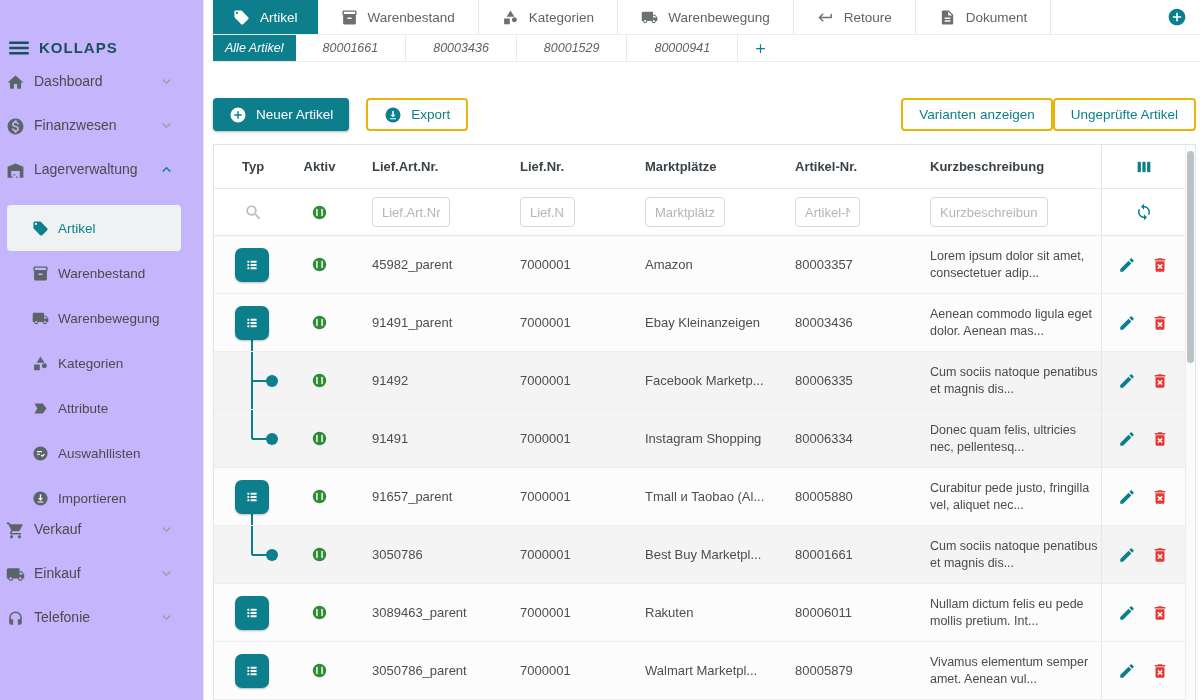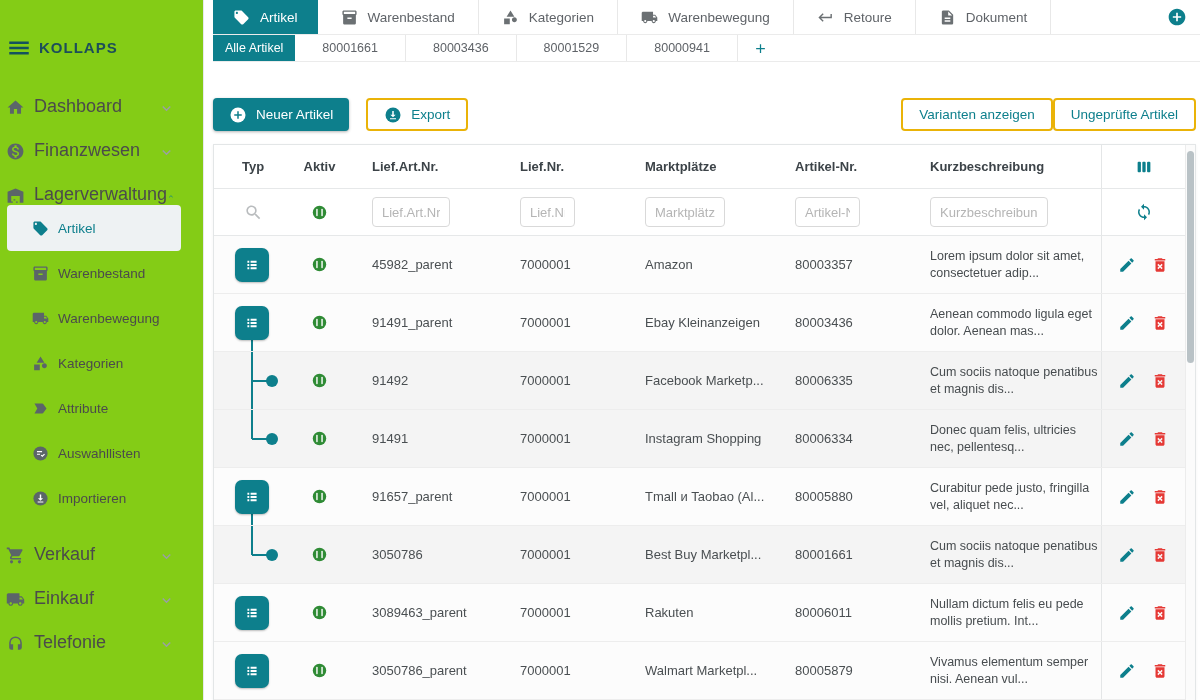--- a/index.html
+++ b/index.html
@@ -1,26 +1,26 @@
 <!DOCTYPE html>
 <html><head>
 <meta charset="utf-8">
 <style>
   * { box-sizing: border-box; margin: 0; padding: 0; }
   html,body { width:1200px; height:700px; overflow:hidden; background:#fff;
     font-family:"Liberation Sans", sans-serif; color:#444; }
   .app { display:flex; width:1200px; height:700px; }
 
   
-  .sidebar { width:204px; flex:0 0 204px; border-right:1px solid #e6e9ea; background:#84cc16; }
+  .sidebar { width:204px; flex:0 0 204px; border-right:1px solid #e6e9ea; background:#c4b5fd; }
   .side-header { height:73px; display:flex; align-items:center; padding:22px 0 0 6px; }
   .burger { width:26px; height:26px; color:#14525e; display:flex; align-items:center; cursor:pointer; }
   .burger svg { width:26px; height:26px; }
   .logo { margin-left:7px; font-size:15px; font-weight:bold; letter-spacing:1px; color:#1d4e5a; }
-  .side-item { height:44px; display:flex; align-items:flex-end; padding:0 28px 0 6px; font-size:18px;
+  .side-item { height:44px; display:flex; align-items:flex-start; padding:0 28px 0 6px; font-size:14px;
     color:#4b4b4b; cursor:pointer; }
   .side-item .ico { width:19px; height:19px; color:#5b6569; flex:0 0 19px; display:flex; }
   .side-item .ico svg { width:100%; height:100%; }
   .side-item .lbl { margin-left:9px; white-space:nowrap; }
   .side-item .chev { margin-left:auto; width:17px; height:17px; color:#9aa0a6; display:flex; }
   .side-item .chev svg { width:100%; height:100%; }
   .side-item.expanded .chev { color:#0d7f8c; }
   .side-sub { height:45px; display:flex; align-items:center; padding:0 0 0 25px; margin:0 22px 0 7px;
     font-size:13.5px; color:#4b4b4b; border-radius:4px; cursor:pointer; }
   .side-sub .ico { width:17px; height:17px; color:#5b6569; flex:0 0 17px; display:flex; }
@@ -37,21 +37,21 @@
     border-right:1px solid #e8e8e8; cursor:pointer; background:#fff; white-space:nowrap; }
   .tab:first-child { border-right:none; padding:0 20px; }
   .tab .ico { width:17px; height:17px; display:flex; color:#6b7073; }
   .tab .ico svg { width:100%; height:100%; }
   .tab.active { background:#0d7f8c; color:#fff; }
   .tab.active .ico { color:#fff; }
   .tabbar-fill { flex:1; display:flex; align-items:center; justify-content:flex-end; padding-right:13px; }
   .addcircle { width:20px; height:20px; color:#0d7f8c; display:flex; cursor:pointer; }
   .addcircle svg { width:100%; height:100%; }
 
-  .subtabbar { height:28px; display:flex; align-items:stretch; border-bottom:1px solid #ebebeb; }
+  .subtabbar { height:28px; display:flex; align-items:stretch; border-bottom:1px solid #ebebeb;font-style:italic; }
   .subtab { display:flex; align-items:center; padding:0 27px; font-size:12.5px; color:#5f6368;
     border-right:1px solid #e8e8e8; cursor:pointer; white-space:nowrap; }
   .subtab.active { background:#0d7f8c; color:#fff; padding:0 12px; border-right:none; }
   .subtab-add { display:flex; align-items:center; padding:0 15px; color:#0d7f8c; cursor:pointer; }
   .subtab-add svg { width:15px; height:15px; }
 
   .toolbar { margin-top:36px; display:flex; align-items:center; width:983px; }
   .btn { height:33px; border-radius:4px; font-size:13.5px; display:inline-flex; align-items:center;
     gap:9px; padding:0 16px; cursor:pointer; font-family:inherit; white-space:nowrap; }
   .btn .bico { width:18px; height:18px; display:flex; }
@@ -710,21 +710,21 @@
                   <rect x="7.4" y="6.6" width="2" height="10.8" rx="1" fill="#fff"></rect>
                   <rect x="14.6" y="6.6" width="2" height="10.8" rx="1" fill="#fff"></rect>
                 </svg>
               </span>
     </div>
     <div class="cell">3050786_parent</div>
     <div class="cell">7000001</div>
     <div class="cell">Walmart Marketpl...</div>
     <div class="cell">80005879</div>
     <div class="cell">
-              <div class="kurz">Vivamus elementum semper nisi. Aenean vul...</div>
+              <div class="kurz">Vivamus elementum semper amet. Aenean vul...</div>
             </div>
     <div class="acts">
       <button class="icobtn teal">
                 <svg viewBox="0 0 24 24" fill="currentColor" xmlns="http://www.w3.org/2000/svg">
                   <path d="M3 17.25V21h3.75L17.81 9.94l-3.75-3.75L3 17.25zM20.71 7.04c.39-.39.39-1.02 0-1.41l-2.34-2.34c-.39-.39-1.02-.39-1.41 0l-1.83 1.83 3.75 3.75 1.83-1.83z"></path>
                 </svg>
               </button>
       <button class="icobtn red">
                 <svg viewBox="0 0 24 24" fill="currentColor" xmlns="http://www.w3.org/2000/svg">
                   <path d="M6 19c0 1.1.9 2 2 2h8c1.1 0 2-.9 2-2V7H6v12zm2.46-7.12 1.41-1.41L12 12.59l2.12-2.12 1.41 1.41L13.41 14l2.12 2.12-1.41 1.41L12 15.41l-2.12 2.12-1.41-1.41L10.59 14l-2.13-2.12zM15.5 4l-1-1h-5l-1 1H5v2h14V4h-3.5z"></path>

